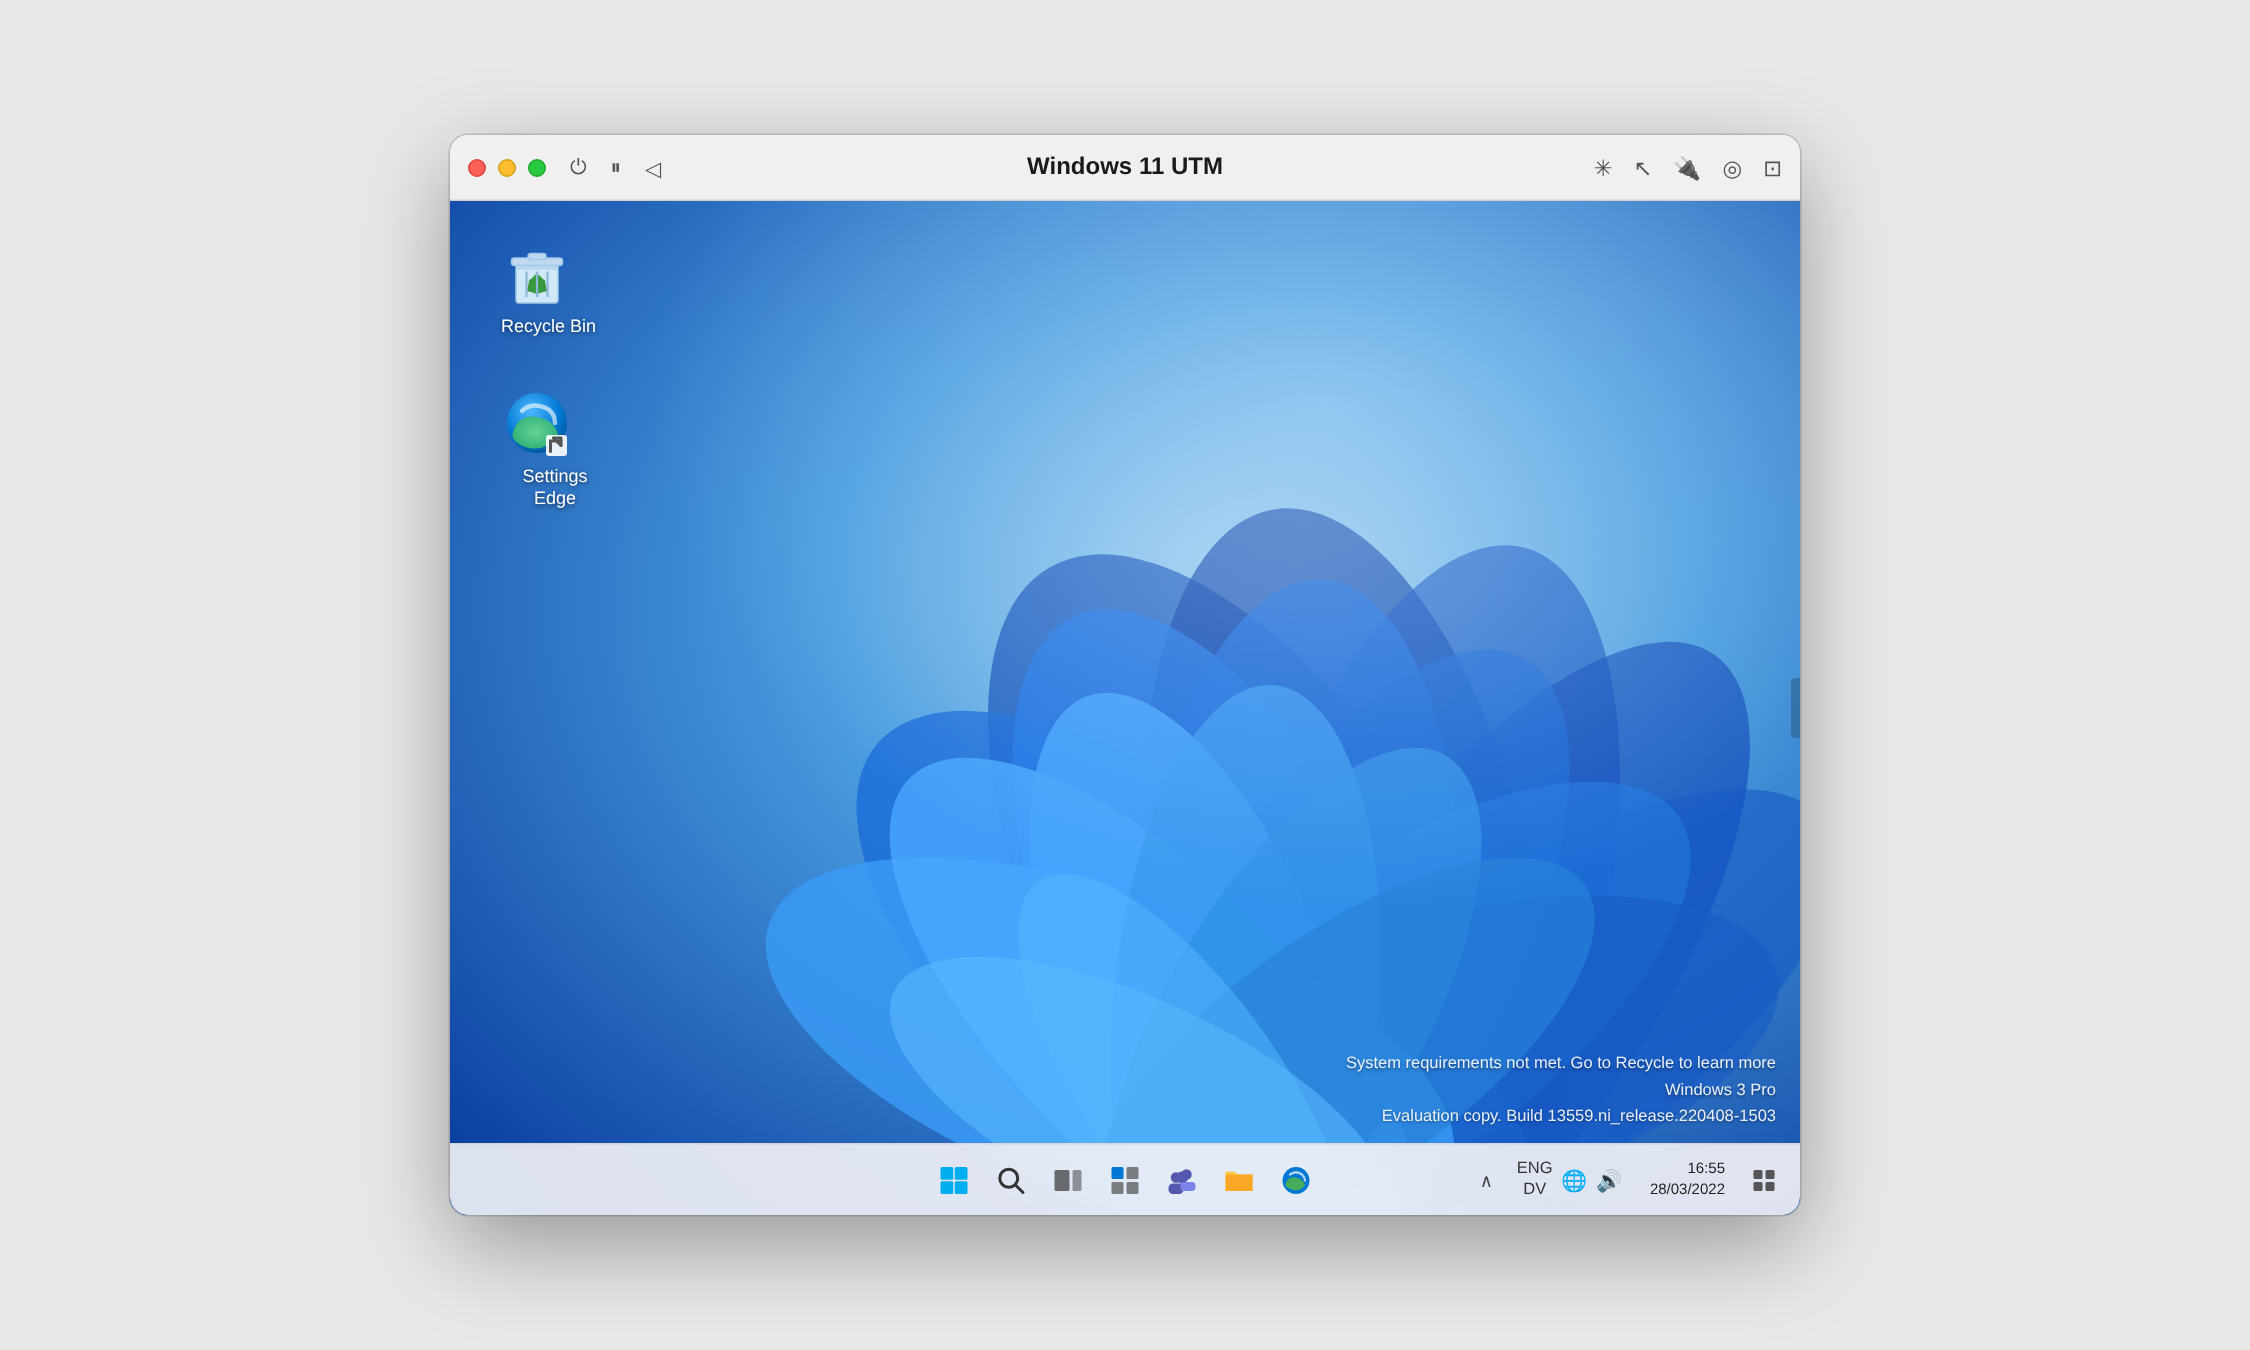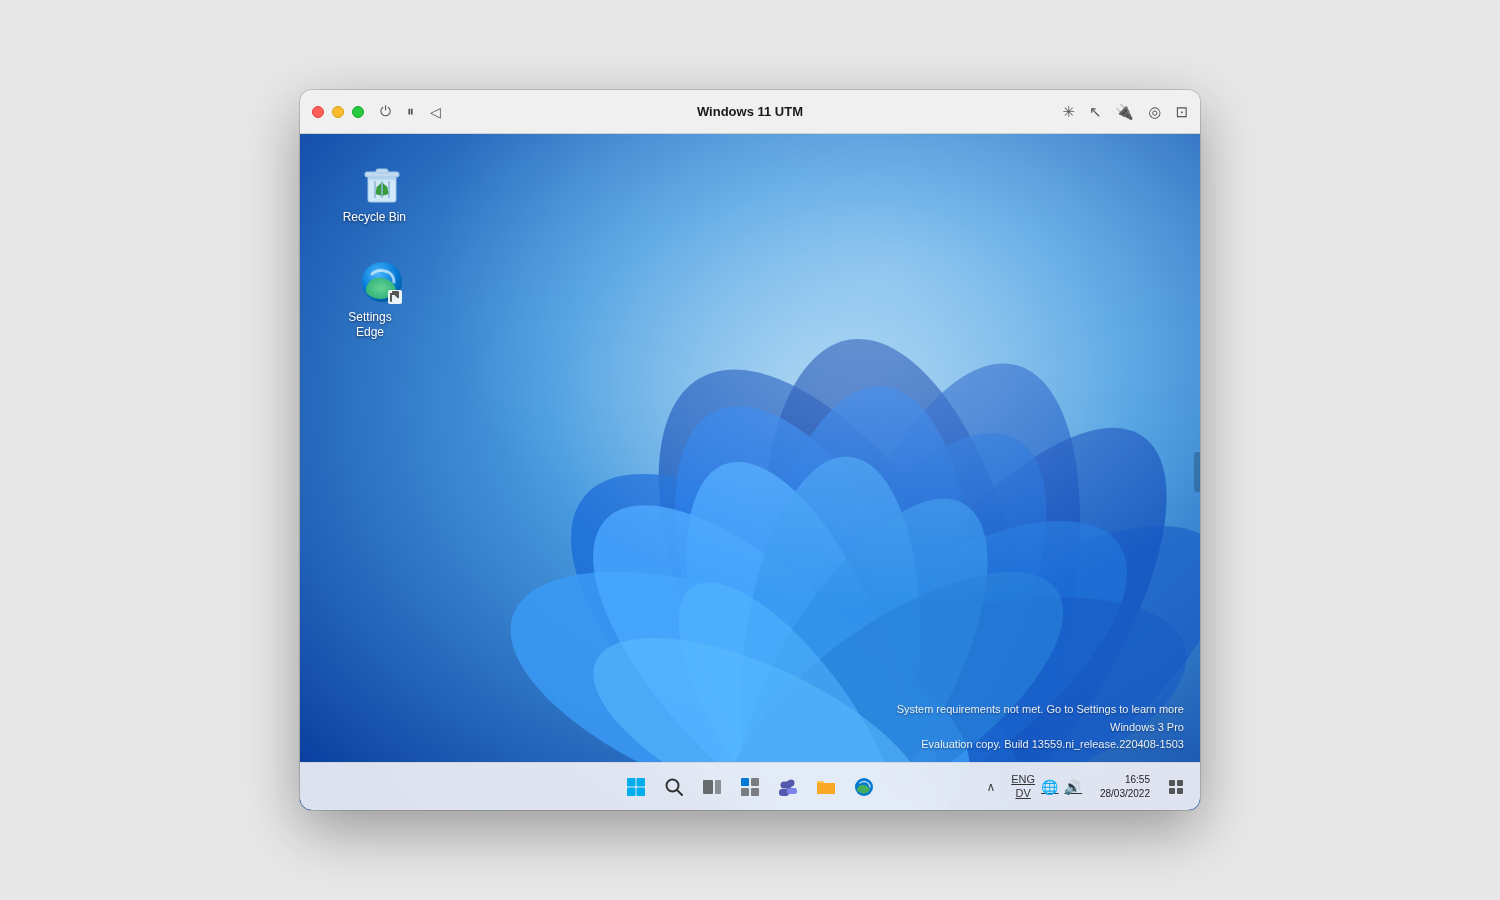--- a/index.html
+++ b/index.html
@@ -63,21 +63,21 @@
     }
 
     .titlebar-controls span {
       cursor: pointer;
     }
 
     .titlebar-title {
       position: absolute;
       left: 50%;
       transform: translateX(-50%);
-      font-size: 13px;
+      font-size: 16px;
       font-weight: 600;
       color: #1a1a1a;
     }
 
     .titlebar-right {
       margin-left: auto;
       display: flex;
       gap: 14px;
       align-items: center;
       color: #555;
@@ -110,21 +110,21 @@
       top: 20px;
       left: 30px;
       display: flex;
       flex-direction: column;
       gap: 24px;
     }
 
     .desktop-icon {
       display: flex;
       flex-direction: column;
-      align-items: flex-end;
+      align-items: flex-start;
       width: 80px;
       cursor: pointer;
       padding: 4px;
     }
 
     .icon-img {
       width: 48px;
       height: 48px;
       margin-bottom: 4px;
       position: relative;
@@ -199,21 +199,20 @@
       font-size: 11px;
       color: #333;
     }
 
     .taskbar-sys-icons {
       display: flex;
       align-items: center;
       gap: 6px;
       padding: 4px 8px;
       border-radius: 6px;
-      text-decoration: underline;
     }
 
     .taskbar-clock {
       text-align: right;
       font-size: 10px;
       color: #222;
       padding: 4px 6px;
       border-radius: 6px;
       cursor: pointer;
       line-height: 1.4;
@@ -401,21 +400,21 @@
             <path d="M33,43 L33,36 L40,36" fill="none" stroke="#555" stroke-width="2" stroke-linecap="round"></path>
             <path d="M35,34 L40,34 L40,39" fill="none" stroke="#555" stroke-width="2" stroke-linecap="round" stroke-linejoin="round"></path>
             <line x1="35" y1="34" x2="40" y2="39" stroke="#555" stroke-width="2" stroke-linecap="round"></line>
           </svg>
         </div>
         <div class="icon-label">Settings Edge</div>
       </div>
     </div>
 
     <div class="system-text">
-      <div>System requirements not met. Go to Settings to learn more</div>
+      <div>System requirements not met. Go to Recycle to learn more</div>
       <div>Windows 3 Pro</div>
       <div>Evaluation copy. Build 13559.ni_release.220408-1503</div>
     </div>
 
     <div class="side-handle"></div>
 
     <div class="taskbar" style="position:absolute;bottom:0;left:0;right:0;height:48px;">
 
       <div class="taskbar-center">
 

